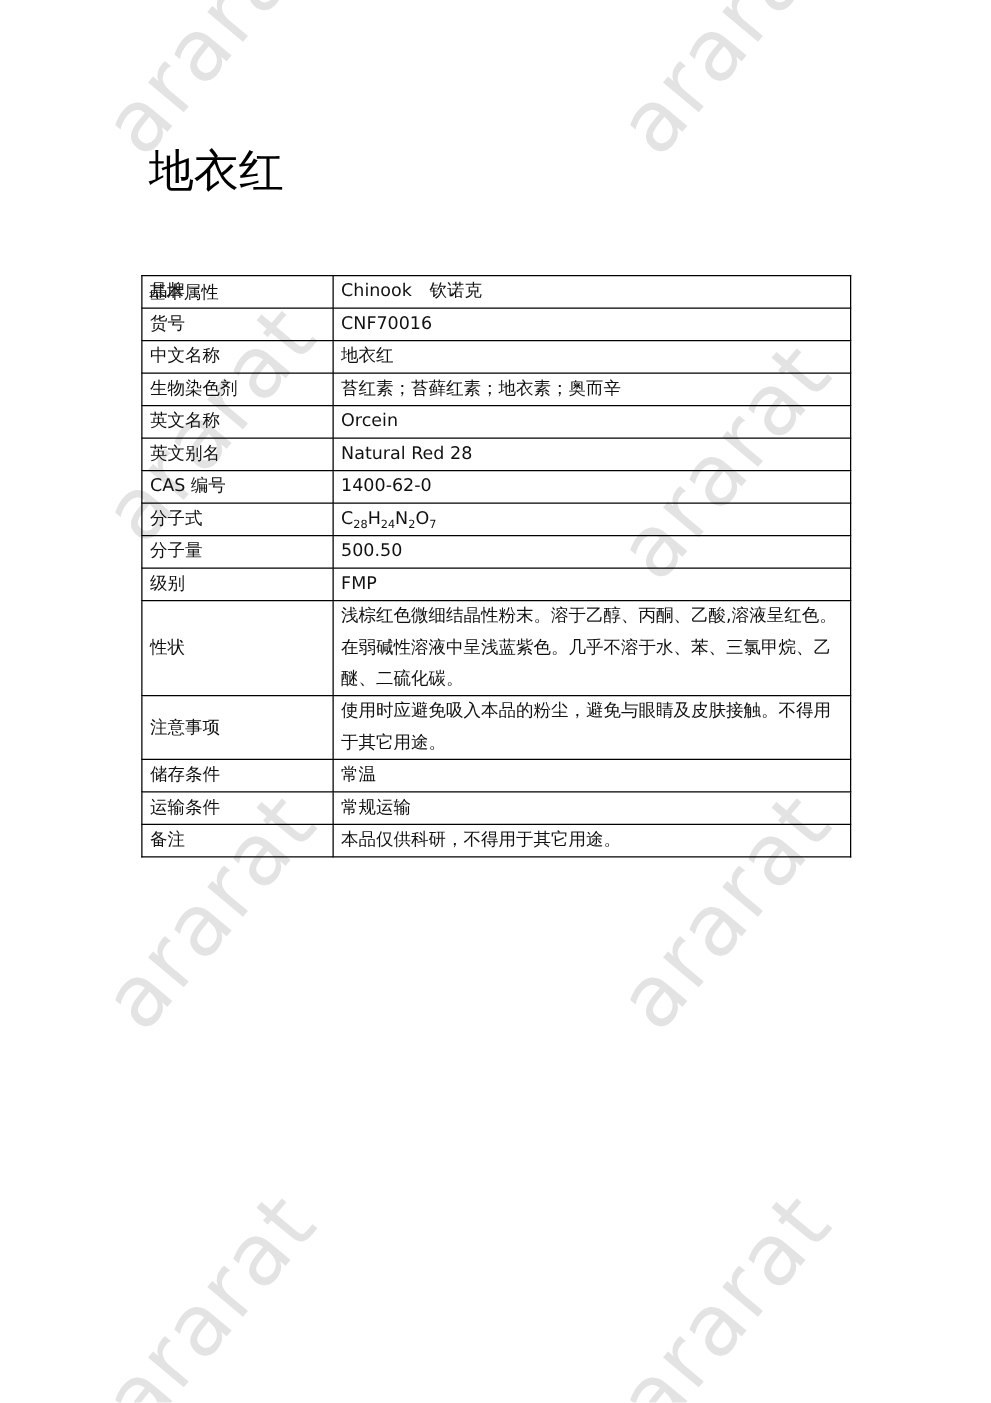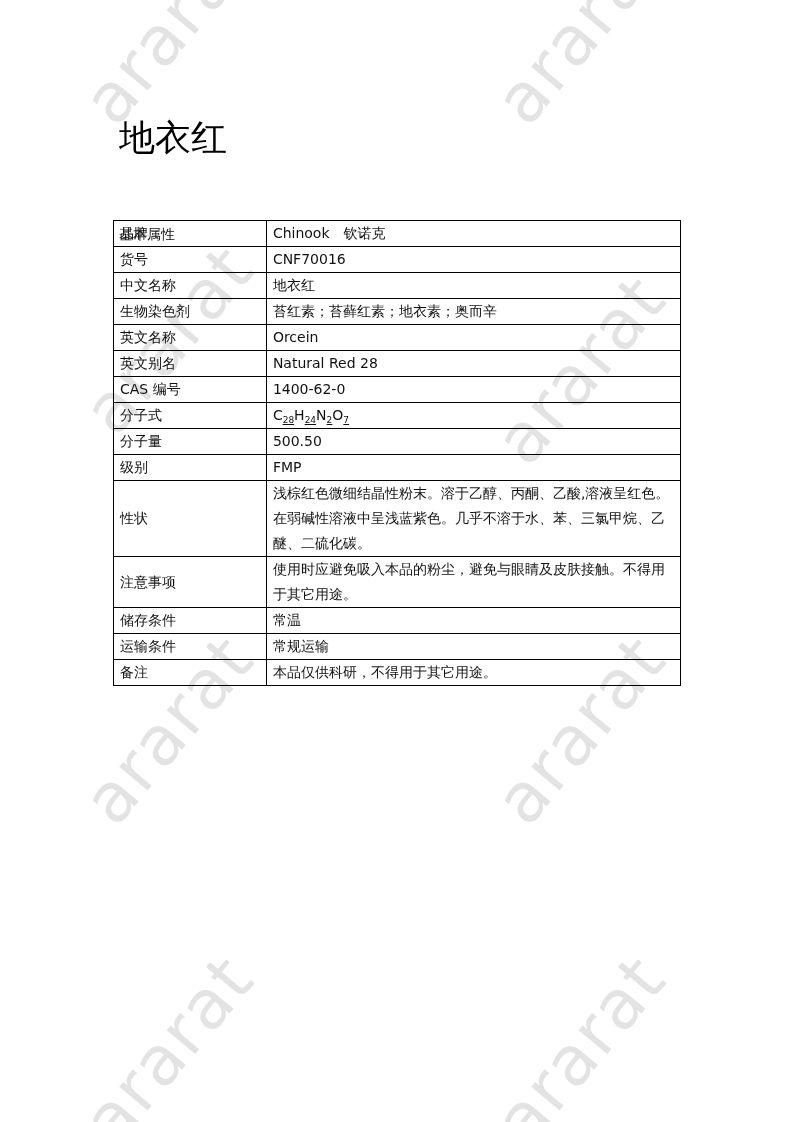--- a/index.html
+++ b/index.html
@@ -41,21 +41,21 @@
     table.props td {
       border: 1px solid #000;
       padding: 0 6px;
       vertical-align: middle;
       line-height: 25px;
       height: 25px;
       color: #111;
     }
     table.props td.key { width: 138px; }
     table.props td.val { width: 396px; }
-    .sub { font-size: 9px; vertical-align: -3px; line-height: 0; text-decoration: underline; }
+    .sub { font-size: 9px; vertical-align: -3px; line-height: 0; }
   </style>
 </head>
 <body>
 
 <div class="watermark" style="left:128px; top:60px;">ararat</div>
 <div class="watermark" style="left:540px; top:60px;">ararat</div>
 <div class="watermark" style="left:128px; top:370px;">ararat</div>
 <div class="watermark" style="left:540px; top:400px;">ararat</div>
 <div class="watermark" style="left:128px; top:760px;">ararat</div>
 <div class="watermark" style="left:540px; top:760px;">ararat</div>

